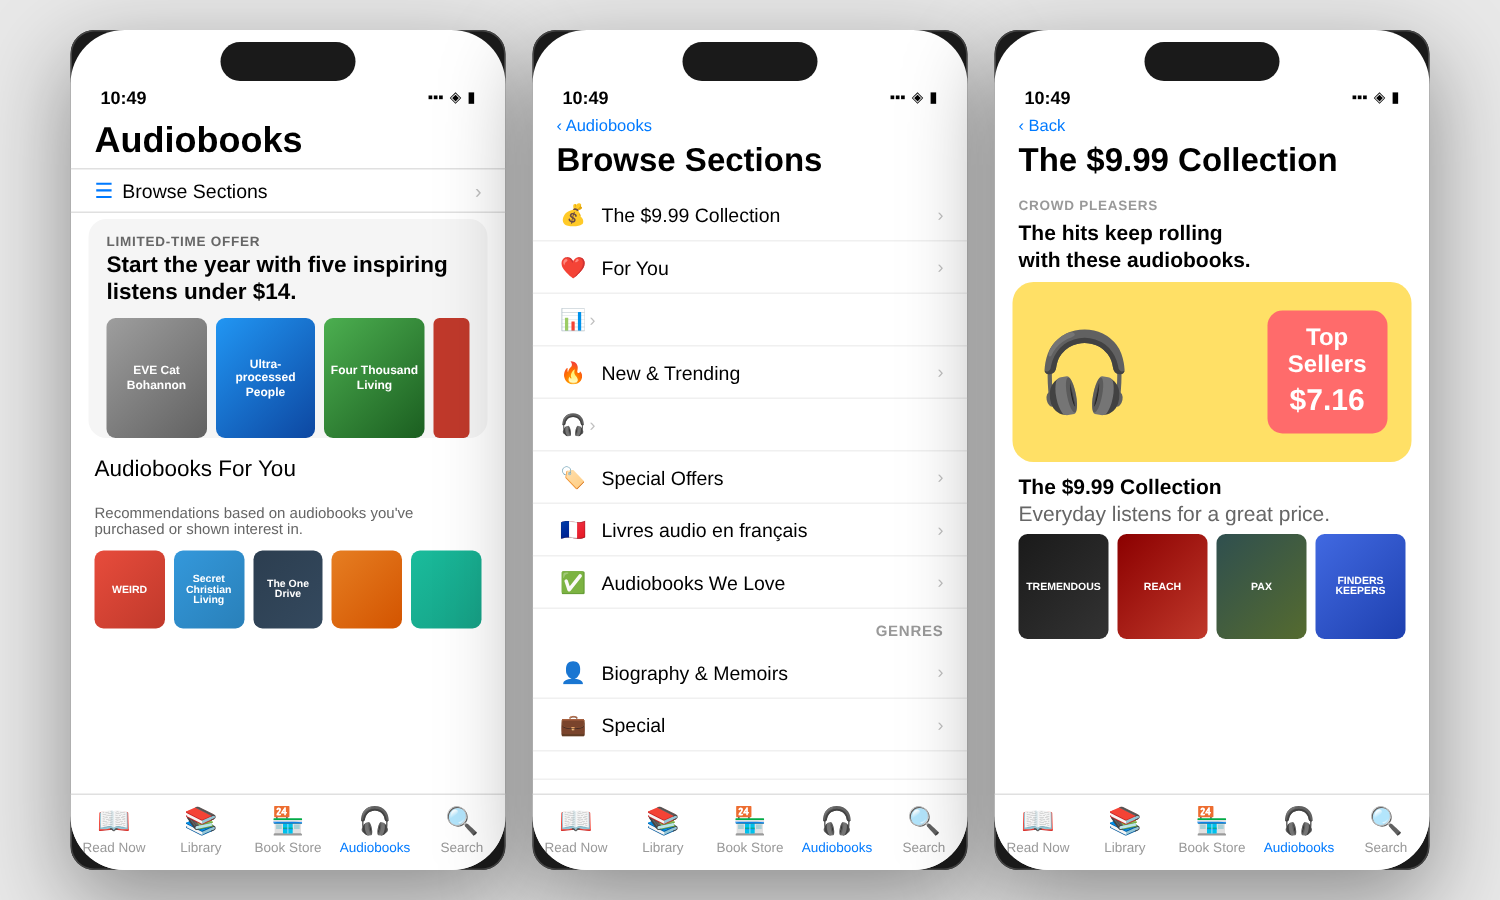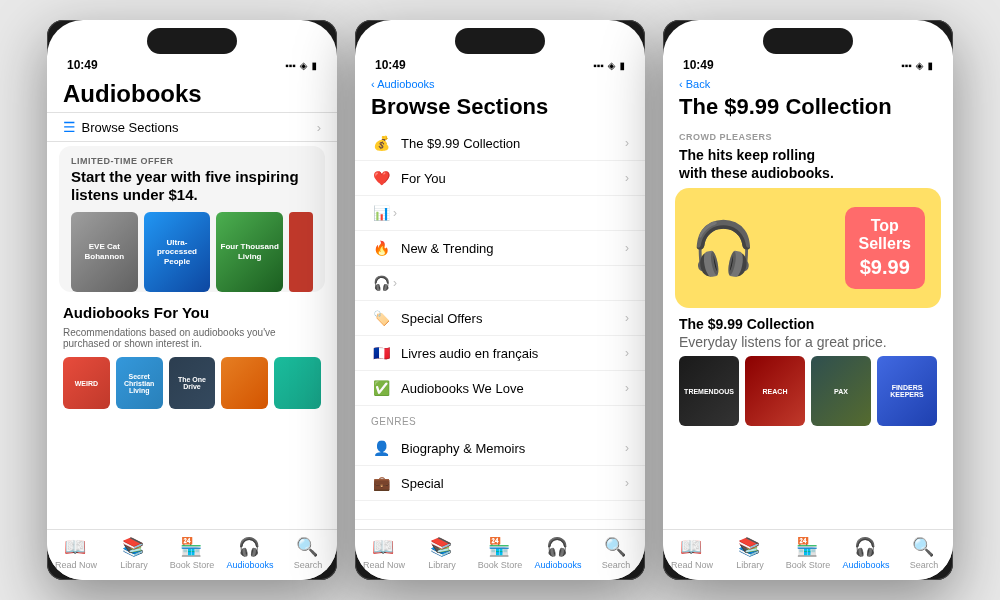--- a/index.html
+++ b/index.html
@@ -192,27 +192,27 @@
       border-radius: 4px;
       display: flex;
       align-items: center;
       justify-content: center;
     }
     .p1-foryou {
       padding: 8px 16px 2px;
     }
     .p1-foryou-title {
       font-size: 15px;
-      font-weight: 700;
+      font-weight: 400;
       color: #000;
     }
     .p1-foryou-sub {
       font-size: 10px;
       color: #666;
-      margin-top: 6px;
+      margin-top: 16px;
     }
     .p1-foryou-books {
       display: flex;
       gap: 6px;
       margin-top: 6px;
       padding: 0 16px;
     }
     .p1-small-book {
       width: 52px;
       height: 52px;
@@ -267,24 +267,25 @@
       color: #000;
       padding-left: 8px;
     }
     .p2-item-chevron {
       color: #c0c0c0;
       font-size: 12px;
     }
     .p2-section-header {
       padding: 10px 16px 4px;
       font-size: 10px;
-      font-weight: 400;
+      font-weight: 700;
       color: #999;
       text-transform: uppercase;
       letter-spacing: 0.5px;
+      text-align: right;
     }
 
     
     .p3-nav {
       padding: 4px 16px 2px;
       font-size: 11px;
       color: #007AFF;
     }
     .p3-title {
       font-size: 22px;
@@ -581,21 +582,21 @@
         </div>
         <div class="p3-title">The $9.99 Collection</div>
         <div class="p3-scroll">
           <div class="p3-section-label">CROWD PLEASERS</div>
           <div class="p3-section-title">The hits keep rolling<br>with these audiobooks.</div>
           <div class="p3-banner">
             <div class="p3-banner-headphones">🎧</div>
             <div style="flex:1;background:#FFE066;"></div>
             <div class="p3-banner-right">
               <div class="p3-banner-topsellers">Top<br>Sellers</div>
-              <div class="p3-banner-price">$9.99</div>
+              <div class="p3-banner-price">$7.16</div>
             </div>
           </div>
           <div class="p3-coll-title">The $9.99 Collection</div>
           <div class="p3-coll-sub">Everyday listens for a great price.</div>
           <div class="p3-books-row">
             <div class="p3-book pb1">TREMENDOUS</div>
             <div class="p3-book pb2">REACH</div>
             <div class="p3-book pb3">PAX</div>
             <div class="p3-book pb4">FINDERS KEEPERS</div>
           </div>

